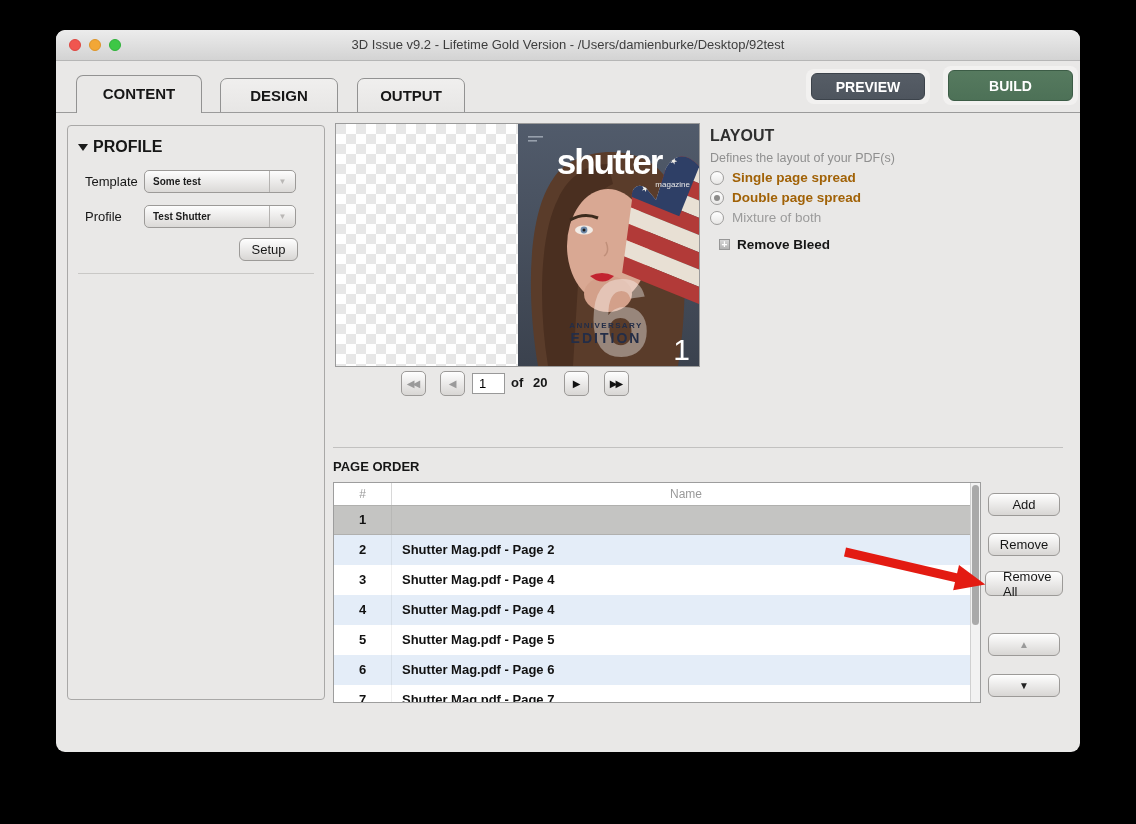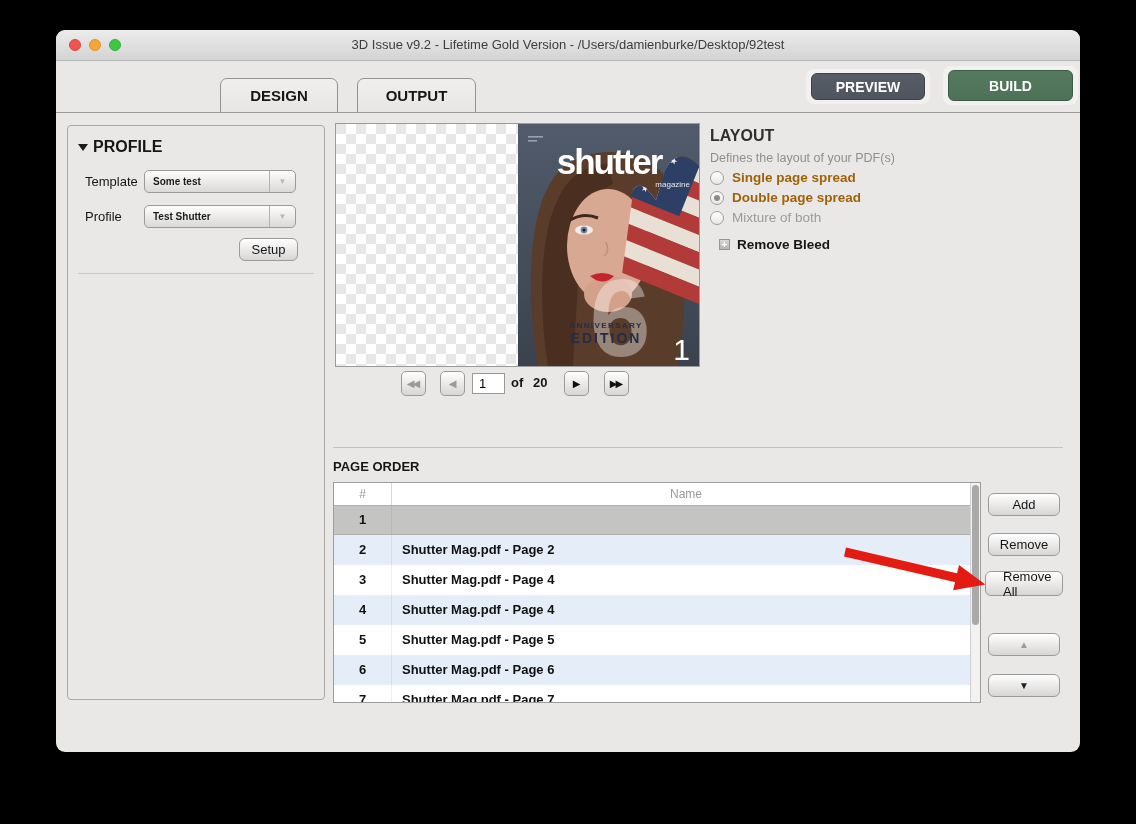--- a/index.html
+++ b/index.html
@@ -35,21 +35,21 @@
     border:1px solid #929292;border-radius:7px 7px 0 0;
   }
   .tab.active{
     left:20px;top:45px;width:126px;height:38px;line-height:36px;
     background:#e9e8e7;border-bottom:none;z-index:2;
   }
   .tab.inactive{
     background:linear-gradient(#f0efee,#e7e6e5);height:35px;line-height:33px;top:48px;z-index:0;
   }
   .tab.t2{left:164px;width:118px;}
-  .tab.t3{left:301px;width:119px;}
+  .tab.t3{left:301px;width:108px;}
   
   .actwrap{position:absolute;border-radius:8px;background:#f2f1f0;z-index:2;}
   .actwrap.pv{left:750px;top:39px;width:124px;height:35px;}
   .actwrap.bd{left:887px;top:36px;width:135px;height:39px;}
   .actbtn{
     position:absolute;left:5px;top:4px;right:5px;bottom:4px;border-radius:6px;
     color:#fff;font-weight:bold;font-size:14px;text-align:center;
     display:flex;align-items:center;justify-content:center;cursor:pointer;
   }
   .actbtn.preview{background:linear-gradient(#565d66,var(--preview-slate,#4e555e));border:1px solid #3c434b;}
@@ -150,20 +150,21 @@
 <div class="win">
 
   <div class="titlebar">
     <span class="tl red"></span>
     <span class="tl yellow"></span>
     <span class="tl green"></span>
     <div class="wtitle">3D Issue v9.2 - Lifetime Gold Version - /Users/damienburke/Desktop/92test</div>
   </div>
 
   <div class="tabline"></div>
+  <div class="tab active">CONTENT</div>
   <div class="tab inactive t2">DESIGN</div>
   <div class="tab inactive t3">OUTPUT</div>
 
   <div class="actwrap pv">
     <div class="actbtn preview">PREVIEW</div>
   </div>
   <div class="actwrap bd">
     <div class="actbtn build">BUILD</div>
   </div>
 

